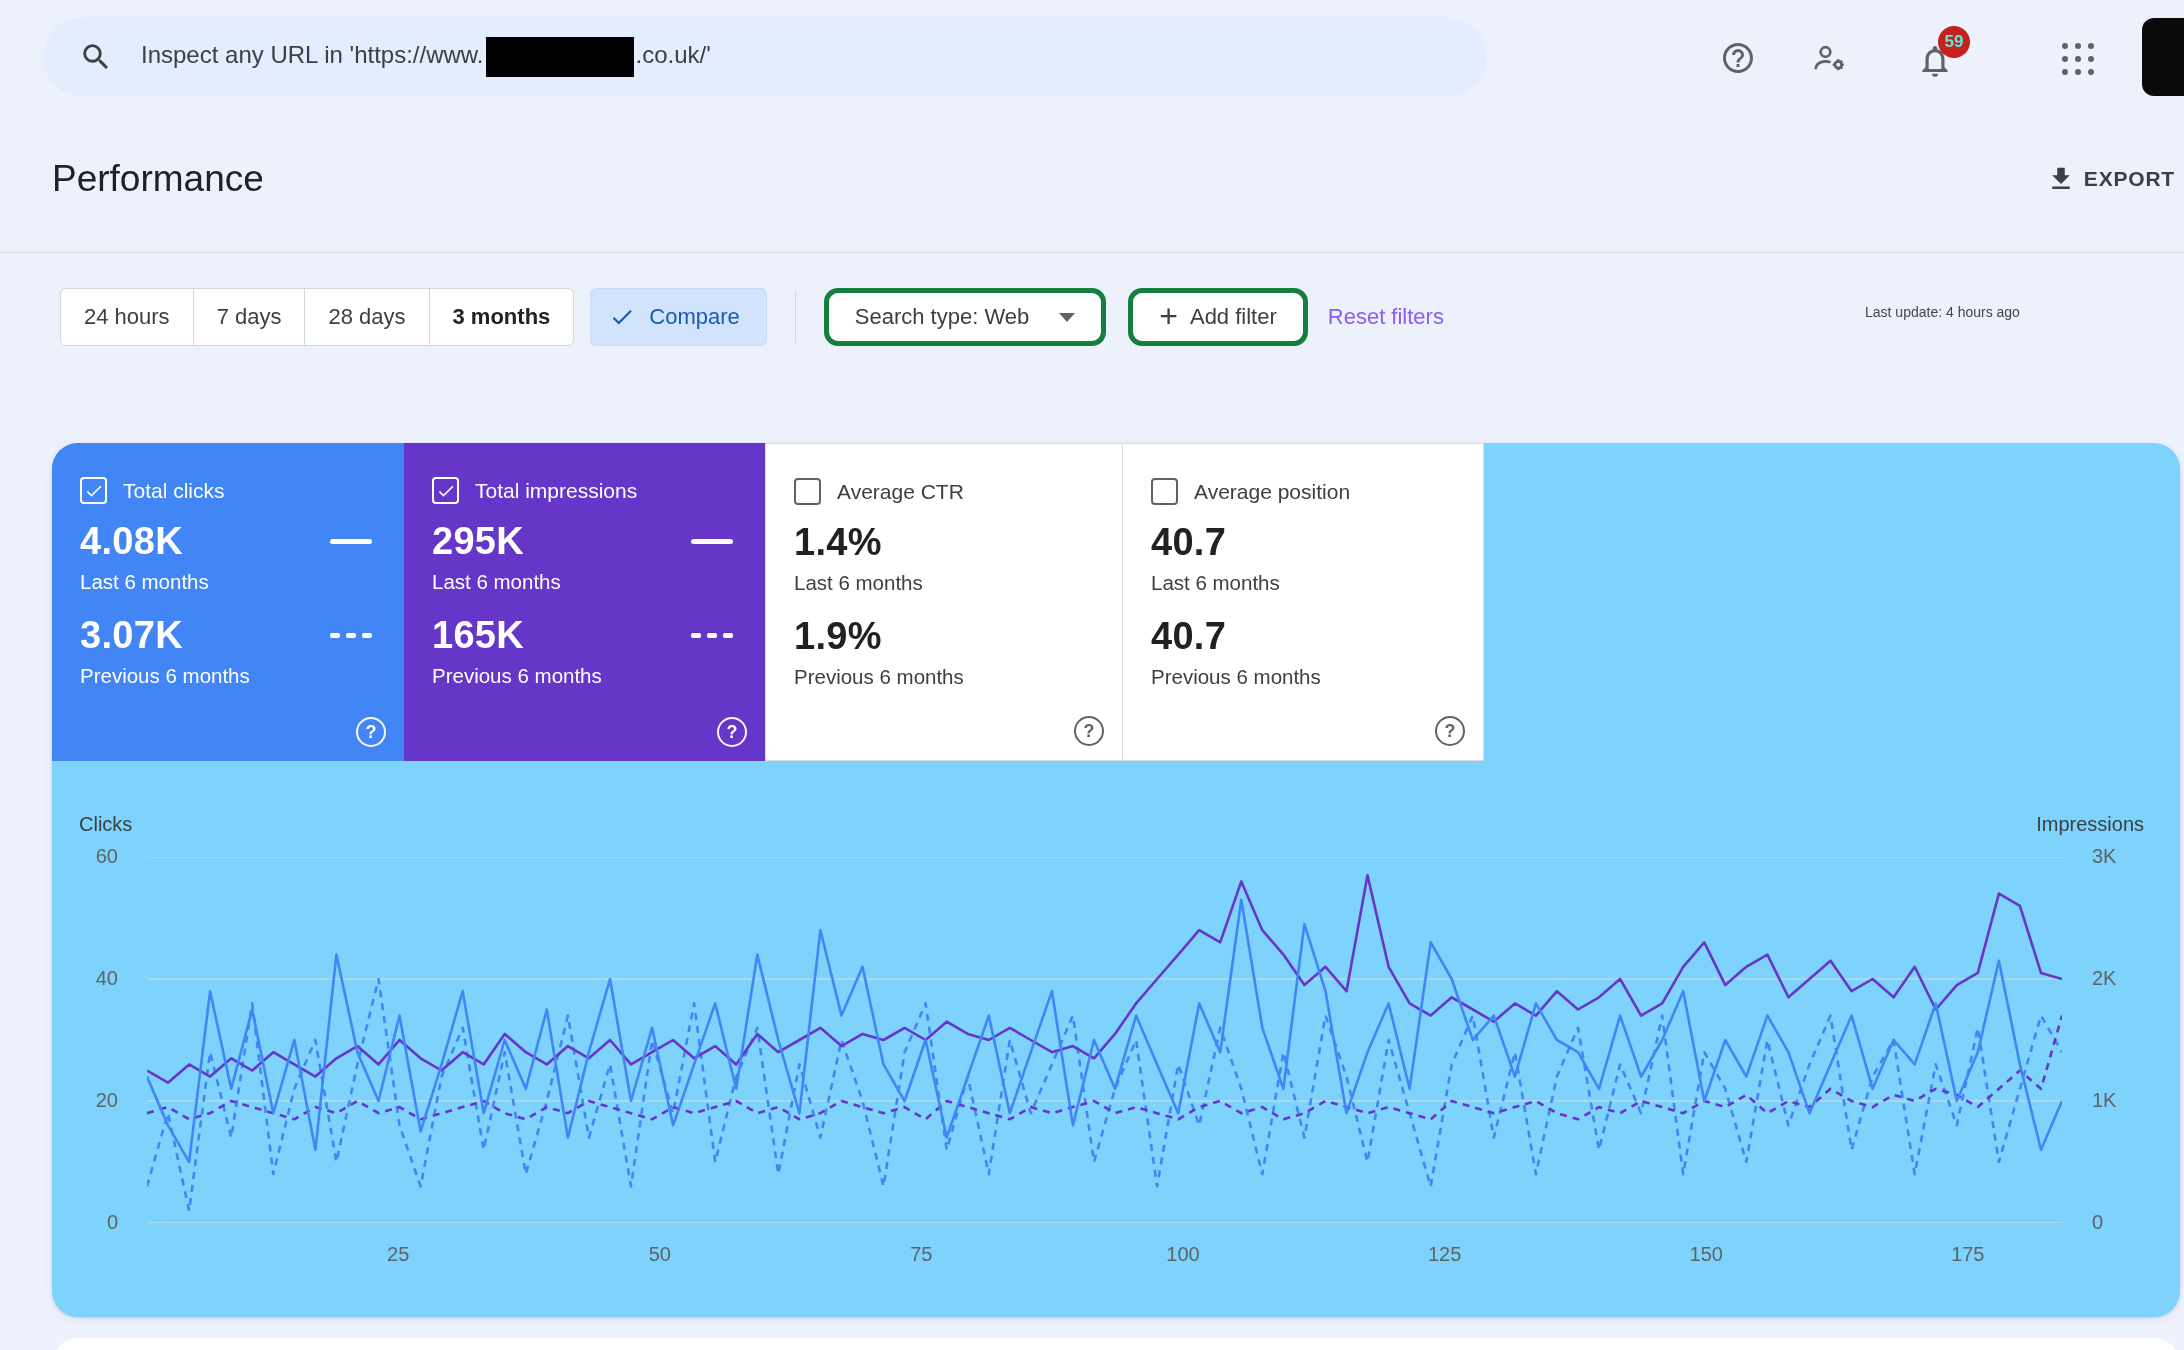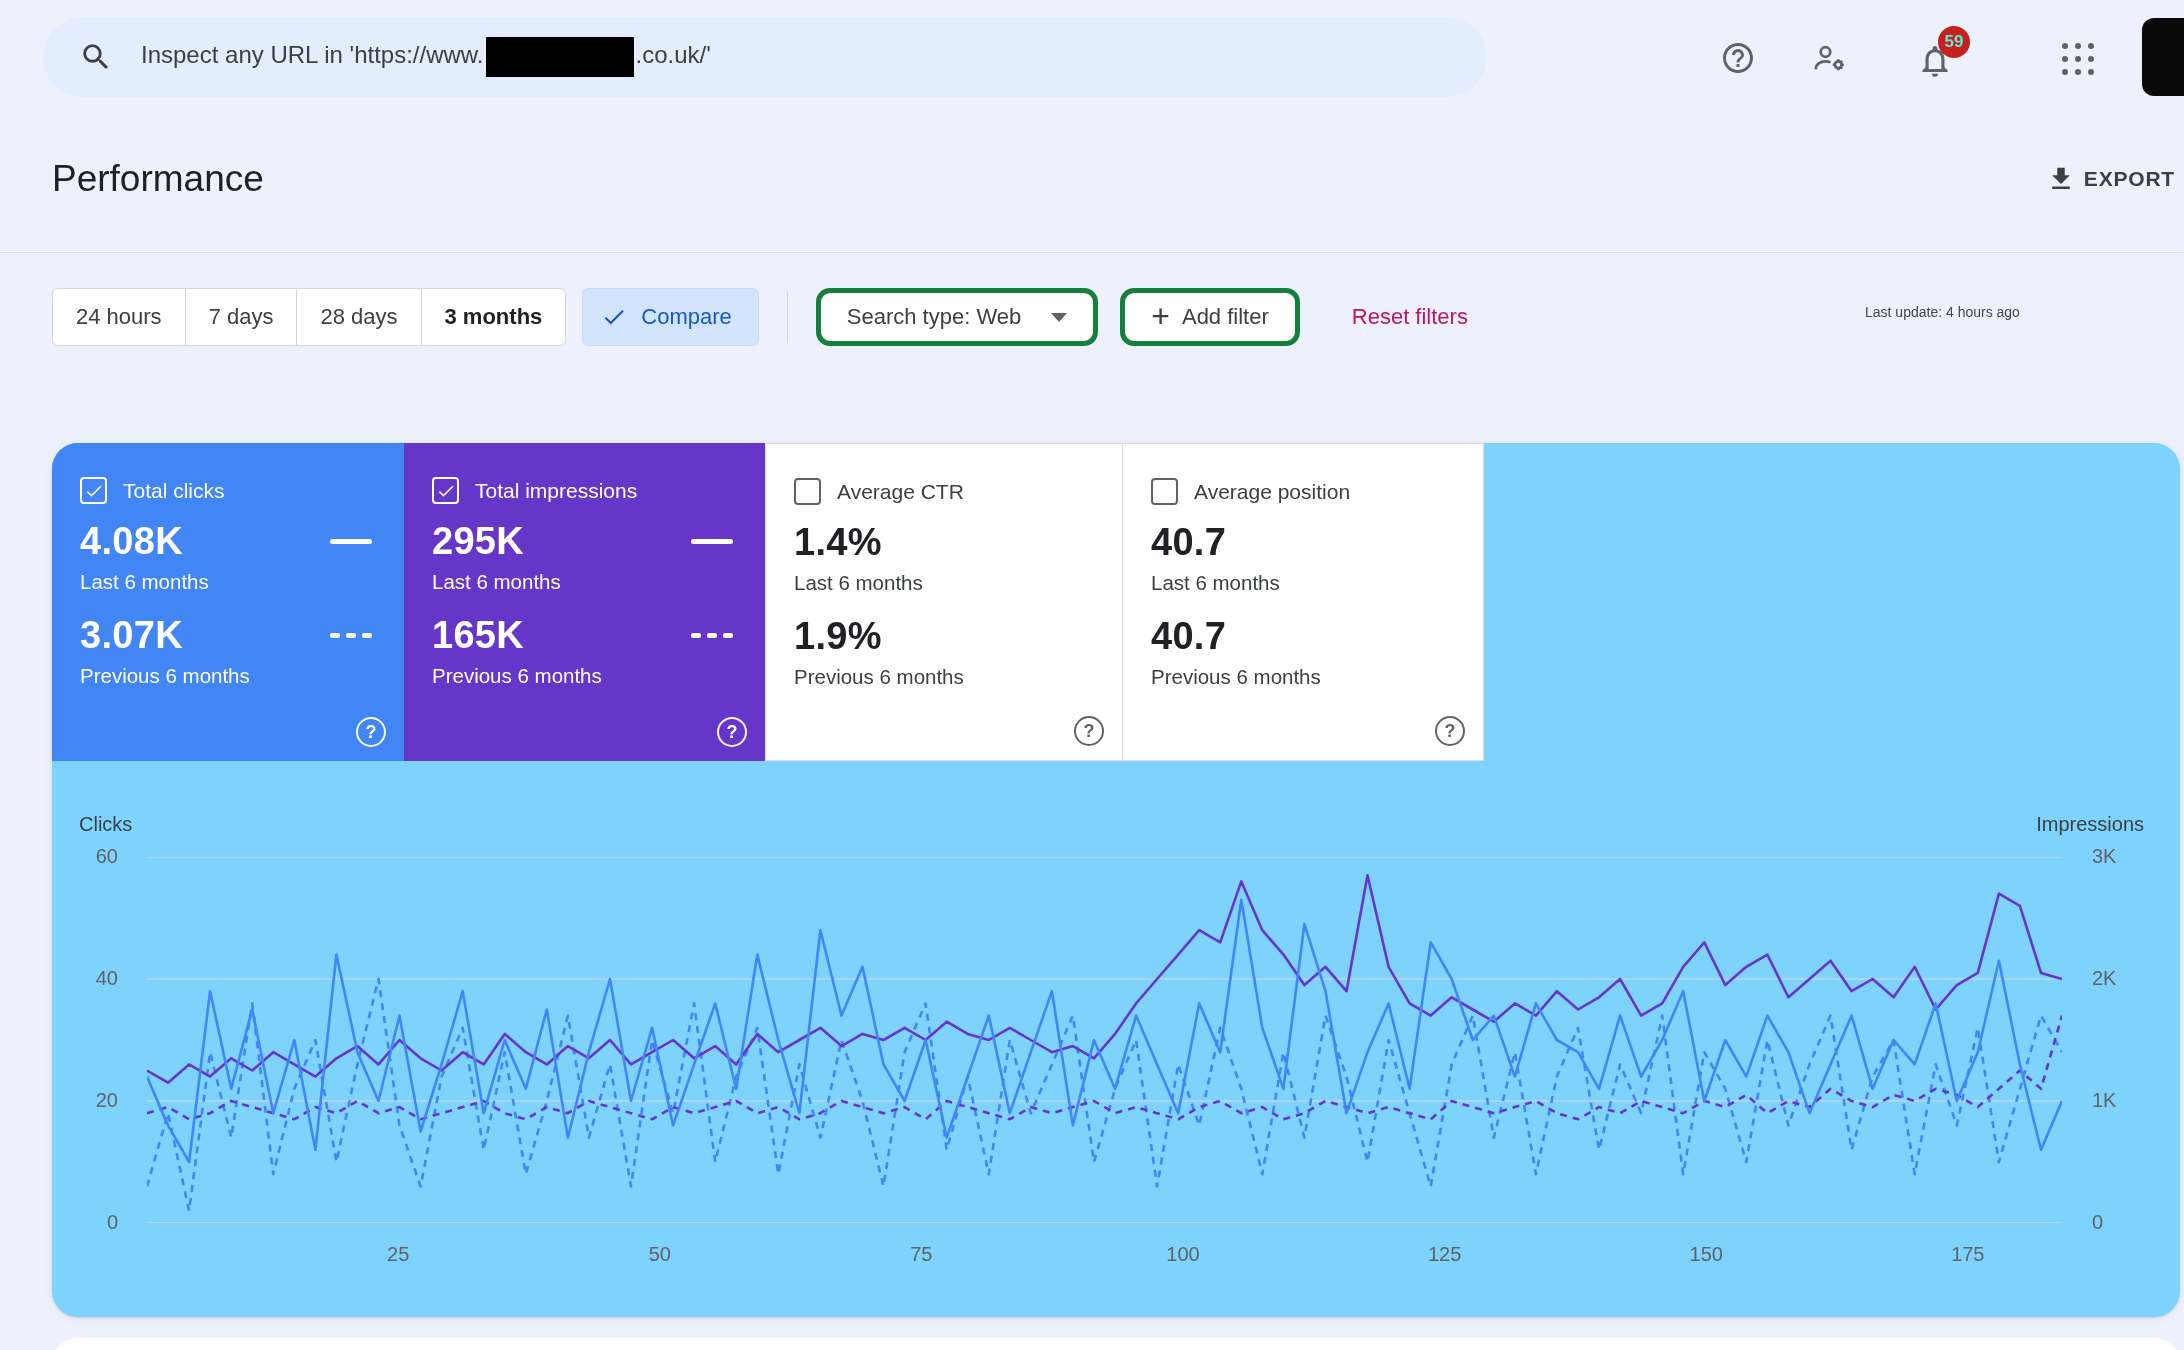--- a/index.html
+++ b/index.html
@@ -38,38 +38,38 @@
   .export-label { font-size:21px; font-weight:700; letter-spacing:.8px; color:#3c4043; }
   .header-divider { position:absolute; left:0; top:252px; width:2184px; height:1px; background:#d9dce5; }
 
   
   .filter-row { position:absolute; left:52px; top:288px; height:58px; display:flex; align-items:center; }
   .time-btn {
     height:58px; padding:0 23px; background:#fff; border:1px solid #d5d7db;
     font-size:22px; color:#3c4043; font-family:inherit; cursor:pointer; margin-left:-1px;
     display:flex; align-items:center;
   }
-  .time-btn.first { border-radius:6px 0 0 6px; margin-left:0; }
+  .time-btn.first { border-radius:6px 0 0 6px; margin-left:8px; }
   .time-btn.last  { border-radius:0 6px 6px 0; }
   .time-btn.selected { font-weight:700; color:#202124; }
   .compare-chip {
     margin-left:16px; height:58px; padding:0 26px 0 18px; background:#d2e3fc;
     border:1px solid #c6dafb; border-radius:6px; display:flex; align-items:center; gap:14px;
     color:#185abc; font-size:22px; font-weight:500; cursor:pointer;
   }
   .v-divider { width:1px; height:52px; background:#d5d7db; margin:0 28px; }
   .dropdown-btn, .addfilter-btn {
     height:58px; background:#fff; border:5px solid #15803d; border-radius:14px;
     display:flex; align-items:center; font-size:22px; color:#3c4043; cursor:pointer; font-family:inherit;text-align:center;
   }
   .dropdown-btn { padding:0 26px; gap:30px; }
   .caret-down { width:0; height:0; border-left:8px solid transparent; border-right:8px solid transparent; border-top:9px solid #5f6368; }
   .addfilter-btn { margin-left:22px; padding:0 26px; gap:12px; }
   .plus-glyph { font-size:32px; font-weight:300; color:#3c4043; line-height:1; margin-top:-3px; }
-  .reset-link { margin-left:52px; font-size:22px; font-weight:500; color:#be185d; cursor:pointer; white-space:nowrap; }
+  .reset-link { margin-left:20px; font-size:22px; font-weight:500; color:#8b5cf6; cursor:pointer; white-space:nowrap; }
   .last-update { position:absolute; left:1865px; top:304px; font-size:14px; color:#444746; white-space:nowrap; }
 
   
   .panel {
     position:absolute; left:52px; top:443px; width:2128px; height:874px;
     background:#7dd3fc; border-radius:26px;
     box-shadow:0 1px 2px rgba(60,64,67,.15), 0 2px 8px rgba(60,64,67,.08);
   }
   .metric-card { position:absolute; top:0; height:318px; cursor:pointer; }
   .metric-card.c0 { left:0; width:352px; border-radius:26px 0 0 0; color:#fff; }

